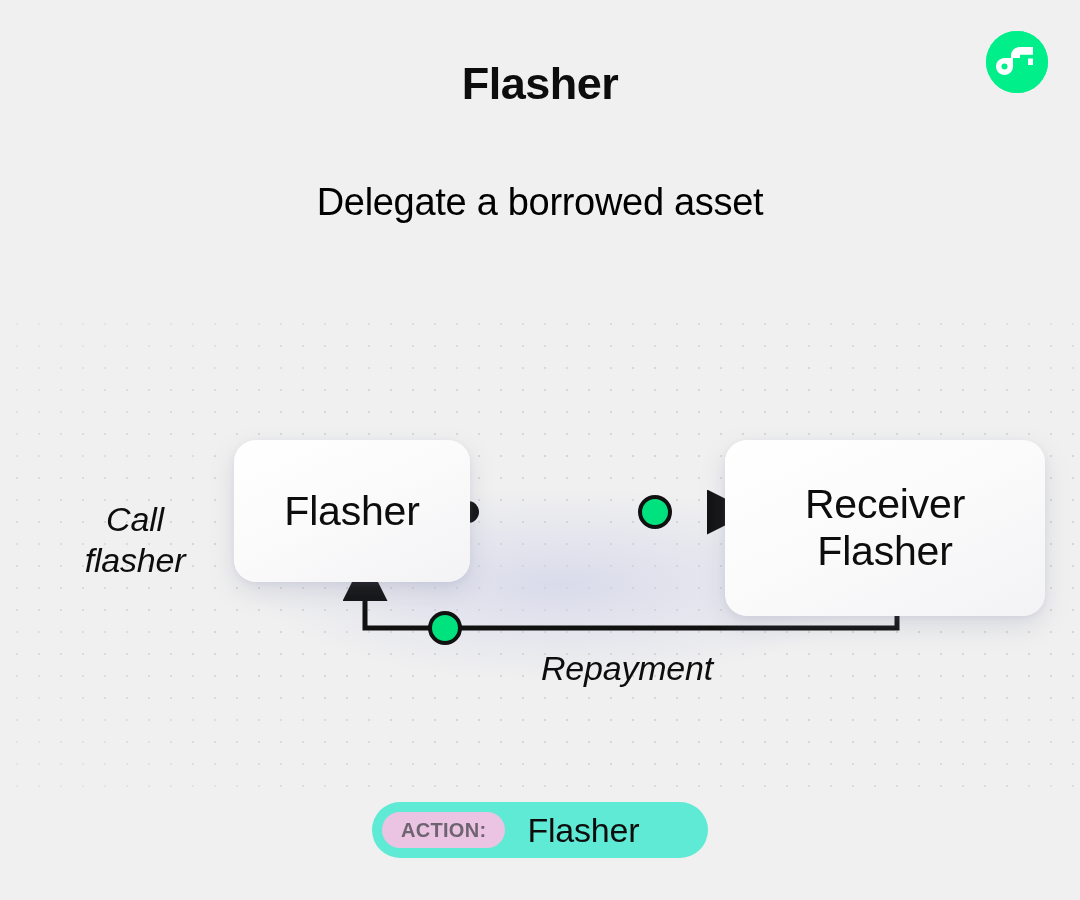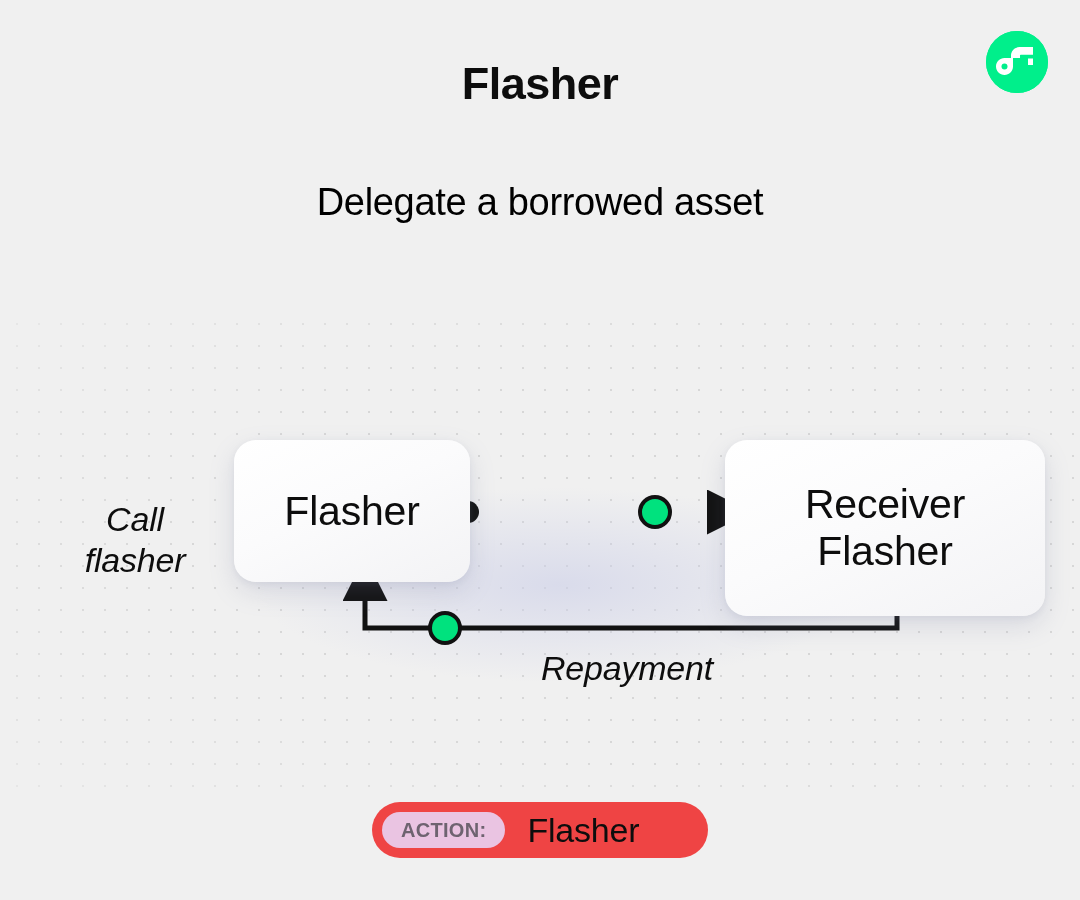--- a/index.html
+++ b/index.html
@@ -146,21 +146,21 @@
   #label-delegate  { left: 470px; top: 66px;  width: 240px; }
   #label-repayment { left: 453px; top: 327px; width: 260px; text-align: right; margin-top: 16px; }
 
   
   .action-pill {
     position: absolute;
     left: 372px;
     top: 802px;
     width: 336px;
     height: 56px;
-    background: #ef4444;
+    background: #5eead4;
     border-radius: 28px;
     display: flex;
     align-items: center;
     padding-left: 10px;
     box-sizing: border-box;
   }
   .action-tag {
     background: #eac4e2;
     color: #6e6370;
     border-radius: 18px;

